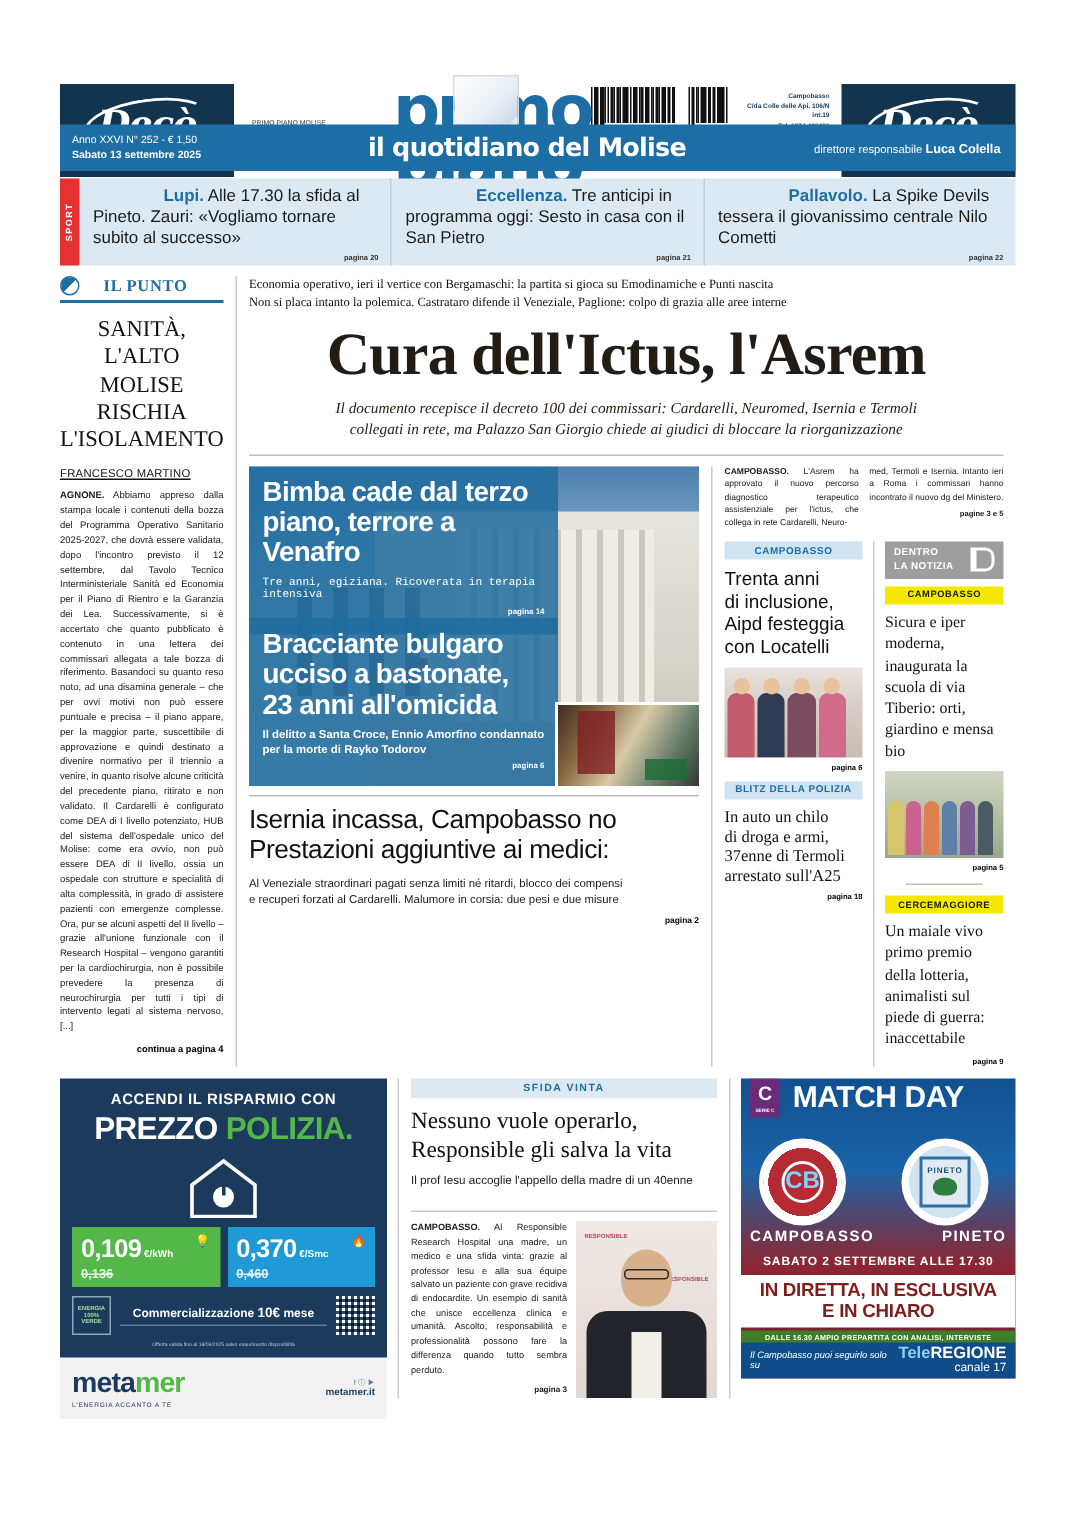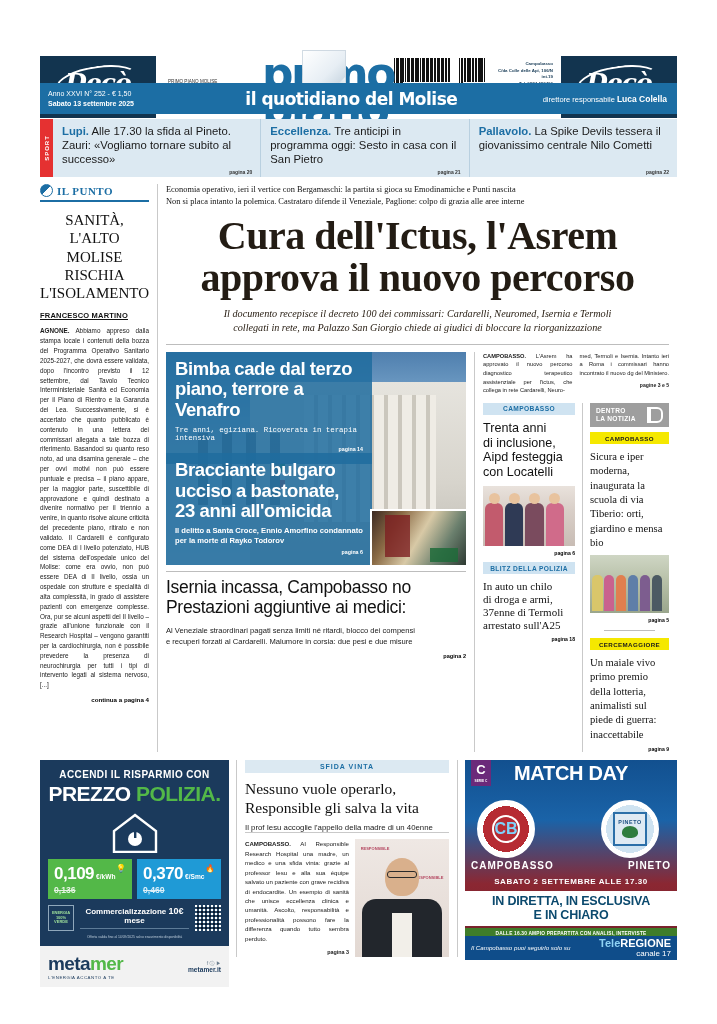--- a/index.html
+++ b/index.html
@@ -92,42 +92,42 @@
   }
   .sport-tab {
     background:#e53131; width:13px; color:#fff; font-size:6px; font-weight:bold;
     letter-spacing:1px; display:flex; align-items:center; justify-content:center;
     flex:none;
   }
   .sport-tab span { transform:rotate(-90deg); white-space:nowrap; }
   .sport-item { flex:1; padding:5px 8px 0 9px; position:relative; }
   .sport-item + .sport-item { border-left:1px solid #b9d0e0; }
   .sport-item .txt { font-size:11.3px; line-height:1.24; color:#1a1a1a; }
-  .sport-item .txt b { color:#1c6ea4; font-weight:bold; }
+  .sport-item .txt b { color:#1c6ea4; font-weight:bold;margin-left:47px; }
   .sport-item .pg { position:absolute; right:8px; bottom:2px; font-size:5px; font-weight:bold; color:#333; }
 
   
   .main { display:flex; margin-top:7px; }
   .col-left { width:118px; flex:none; padding-right:8px; border-right:1px solid #c9c9c9; }
   .col-center { flex:1; padding:0 8px; }
 
   
-  .ilpunto { display:flex; align-items:center; gap:4px; border-bottom:2px solid #1c6ea4; padding-bottom:3px;}
+  .ilpunto { display:flex; align-items:center; gap:16px; border-bottom:2px solid #1c6ea4; padding-bottom:3px;}
   .ilpunto .mark {
     width:13px;height:13px;border-radius:50%;
     background:linear-gradient(135deg,#1c6ea4 0 50%, #fff 50% 100%);
     border:1.6px solid #1c6ea4; flex:none;
   }
   .ilpunto .lbl { font-family:"Liberation Serif", serif; font-weight:bold; font-size:11px; color:#1c6ea4; letter-spacing:.5px;}
   .punto-title {
     font-family:"Liberation Serif", serif; font-size:15px; line-height:1.22; text-align:center;
     margin-top:9px; color:#111;
   }
   .punto-author {
-    font-size:7.5px; font-weight:bold; letter-spacing:.2px; margin-top:9px;
+    font-size:7.5px; font-weight:normal; letter-spacing:.2px; margin-top:9px;
     text-decoration:underline; color:#111;
   }
   .punto-body { font-size:6.35px; line-height:1.55; text-align:justify; margin-top:6px; color:#1a1a1a; }
   .punto-body b{font-weight:bold;}
   .punto-cont { font-size:6.2px; font-weight:bold; text-align:right; margin-top:6px; }
 
   
   .kicker { font-family:"Liberation Serif", serif; font-size:8.4px; line-height:1.45; color:#111; }
   .headline {
     font-family:"Liberation Serif", serif; font-weight:bold; font-size:40px;
@@ -224,21 +224,21 @@
   .ph-school { width:100%; height:58px; margin-top:5px;
     background:linear-gradient(180deg,#cfd6c4 0%,#b7c0a8 45%,#9aa68d 100%); position:relative; overflow:hidden;}
   .ph-school .kid{position:absolute;bottom:2px;width:13%;height:62%;border-radius:5px 5px 0 0;}
   .ph-school .kid:nth-child(1){left:3%;background:#d9c66a;} .ph-school .kid:nth-child(2){left:18%;background:#c9628e;}
   .ph-school .kid:nth-child(3){left:33%;background:#e07f4f;} .ph-school .kid:nth-child(4){left:48%;background:#5f7ea8;}
   .ph-school .kid:nth-child(5){left:63%;background:#7d5d8f;} .ph-school .kid:nth-child(6){left:78%;background:#4c5a63;}
   .rule-s { border-top:1px solid #bdbdbd; margin:7px 14px; }
 
   
   .bottom { display:flex; margin-top:8px; gap:7px; align-items:flex-start; }
-  .adbox { width:189px; flex:none; }
+  .adbox { width:218px; flex:none; }
   .ad-main { background:#1b3a5c; padding:9px 8px 7px; color:#fff; text-align:center; position:relative;}
   .ad-l1 { font-size:10px; font-weight:bold; letter-spacing:.4px; }
   .ad-l2 { font-size:21px; font-weight:bold; letter-spacing:-.5px; margin-top:2px;}
   .ad-l2 em{font-style:normal;color:#53b848;}
   .ad-house { width:46px;height:40px;margin:7px auto 6px; position:relative;}
   .ad-house svg{position:absolute;inset:0;}
   .ad-prices { display:flex; gap:5px; }
   .pr { flex:1; padding:5px 6px 4px; text-align:left; position:relative; }
   .pr.green{background:#53b848;} .pr.blue{background:#1f9ad6;}
   .pr .v{font-size:17px;font-weight:bold;letter-spacing:-.5px;display:inline-block;}
@@ -258,21 +258,21 @@
   .met { font-size:19px; font-weight:bold; color:#1b3a5c; letter-spacing:-.6px;}
   .met em{font-style:normal;color:#53b848;}
   .met-sub{font-size:4.4px;color:#1b3a5c;letter-spacing:.5px;}
   .met-site{font-size:6.6px;font-weight:bold;color:#1b3a5c;}
   .met-soc{font-size:5px;color:#6a7d8e;text-align:right;}
 
   .artbox { width:222px; flex:none; border-left:1px solid #c9c9c9; border-right:1px solid #c9c9c9; padding:0 8px;}
   .sfida-tag { background:#dce9f2; color:#1c6ea4; font-size:7px; font-weight:bold; letter-spacing:1px;
     text-align:center; padding:3px 0; }
   .sfida-h { font-family:"Liberation Serif", serif; font-size:15.5px; line-height:1.24; margin-top:6px; color:#111;}
-  .sfida-s { font-size:7.8px; margin-top:6px; color:#1a1a1a; border-bottom:1px solid #c9c9c9; padding-bottom:0;}
+  .sfida-s { font-size:7.8px; margin-top:6px; color:#1a1a1a; border-bottom:1px solid #c9c9c9; padding-bottom:16px;}
   .sfida-body { display:flex; gap:6px; margin-top:6px; }
   .sfida-txt { width:104px; font-size:6.1px; line-height:1.55; text-align:justify; color:#1a1a1a;}
   .sfida-txt b{font-weight:bold;}
   .sfida-pg{font-size:5.4px;font-weight:bold;text-align:right;margin-top:5px;}
   .sfida-photo { flex:1; height:118px; background:linear-gradient(180deg,#efe8e4 0%,#e2d8d2 100%); position:relative; overflow:hidden;}
   .sfida-photo .man-head{position:absolute;left:50%;top:16%;transform:translateX(-50%);width:34px;height:38px;border-radius:50% 50% 45% 45%;background:#d9b08c;}
   .sfida-photo .man-body{position:absolute;left:50%;bottom:0;transform:translateX(-50%);width:80px;height:58px;background:#22262c;border-radius:14px 14px 0 0;}
   .sfida-photo .shirt{position:absolute;left:50%;bottom:0;transform:translateX(-50%);width:20px;height:44px;background:#f2efe9;}
   .sfida-photo .glasses{position:absolute;left:50%;top:27%;transform:translateX(-50%);width:30px;height:7px;border:1.4px solid #2a2a2a;border-radius:3px;}
   .sfida-photo .logo{position:absolute;font-size:4px;color:#b54a63;font-weight:bold;}
@@ -291,21 +291,21 @@
     font-size:16px; font-weight:bold; display:flex;align-items:center;justify-content:center; border:2px solid #fff;}
   .crest .pn { position:absolute; inset:9px; background:#dfeaf3; border:2px solid #2b6fa8;
     display:flex;align-items:center;justify-content:center;flex-direction:column;}
   .crest .pn span{font-size:5.4px;font-weight:bold;color:#1b4f80;letter-spacing:.6px;}
   .crest .pn .tree{width:16px;height:12px;background:#2f7d3e;border-radius:50% 50% 40% 40%;margin-top:1px;}
   .md-names { position:absolute; top:100px; left:0; right:0; display:flex; justify-content:space-between;
     padding:0 6px; color:#fff; font-size:10px; font-weight:bold; letter-spacing:1px;}
   .md-when { position:absolute; top:117px; left:0; right:0; text-align:center; color:#fff;
     font-size:8px; font-weight:bold; letter-spacing:.6px;}
   .md-live { position:absolute; top:131px; left:0; right:0; background:#fff; padding:3px 0 4px; text-align:center;}
-  .md-live .a{color:#0c4a6e;font-size:12.5px;font-weight:bold;letter-spacing:-.2px;line-height:1.12;text-align:center;}
+  .md-live .a{color:#7f1d1d;font-size:12.5px;font-weight:bold;letter-spacing:-.2px;line-height:1.12;text-align:center;}
   .md-green { position:absolute; top:168px; left:0; right:0; background:#3f7d2a; color:#fff;
     padding:3px 4px; text-align:center; font-size:4.8px; font-weight:bold; line-height:1.45; letter-spacing:.2px;}
   .md-foot { position:absolute; bottom:0; left:0; right:0; height:24px; background:#0f4d8a;
     display:flex; align-items:center; justify-content:space-between; padding:0 6px;}
   .md-foot .ita{color:#fff;font-size:6.2px;font-style:italic;}
   .md-foot .tr{color:#fff;font-size:11px;font-weight:bold;text-align:right;line-height:1.05;}
   .md-foot .tr em{font-style:normal;color:#8fd3f4;}
   .md-foot .tr small{display:block;font-size:8px;font-weight:normal;}
 </style>
 </head>
@@ -406,21 +406,20 @@
 
     <div class="col-center">
 
       <div class="kicker">
         <div>Economia operativo, ieri il vertice con Bergamaschi: la partita si gioca su Emodinamiche e Punti nascita</div>
         <div>Non si placa intanto la polemica. Castrataro difende il Veneziale, Paglione: colpo di grazia alle aree interne</div>
       </div>
 
       <div class="headline">
         <div>Cura dell'Ictus, l'Asrem</div>
-        <div>approva il nuovo percorso</div>
       </div>
 
       <div class="subhead">
         <div>Il documento recepisce il decreto 100 dei commissari: Cardarelli, Neuromed, Isernia e Termoli</div>
         <div>collegati in rete, ma Palazzo San Giorgio chiede ai giudici di bloccare la riorganizzazione</div>
       </div>
 
       <div class="underhead">
 
         <div class="uh-left">

